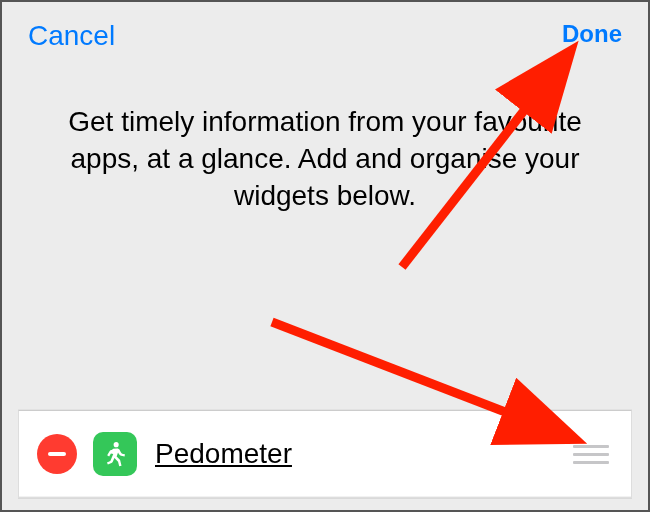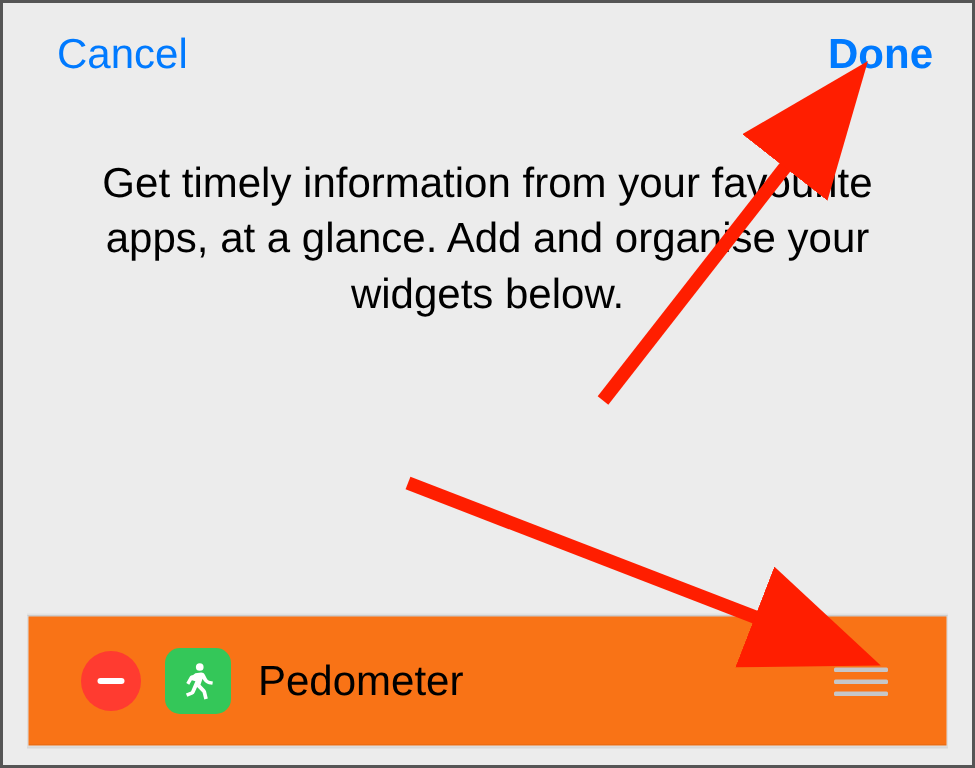--- a/index.html
+++ b/index.html
@@ -16,31 +16,31 @@
       height: 512px;
       border: 2px solid #555;
       background: #ececec;
       position: relative;
       overflow: hidden;
     }
     .navbar {
       display: flex;
       justify-content: space-between;
       align-items: flex-start;
-      padding: 18px 26px 0 36px;
+      padding: 18px 26px 0 26px;
     }
     .nav-left {
       color: #007aff;
       font-size: 28px;
       font-weight: 400;
       cursor: pointer;
     }
     .nav-right {
       color: #007aff;
-      font-size: 28px;
+      font-size: 24px;
       font-weight: 600;
       cursor: pointer;
       text-align: center;
     }
     .hero {
       text-align: center;
       margin-top: 52px;
       padding: 0 40px;
     }
     .hero-title {
@@ -56,25 +56,26 @@
       color: #000;
       font-weight: 400;
     }
     .list-outer {
       position: absolute;
       left: 16px;
       right: 16px;
       bottom: 12px;
     }
     .list-card {
-      background: #f97316;
+      background: #ffffff;
       border: 1px solid #ddd;
       border-top: 1px solid #ccc;
       box-shadow: 0 1px 0 rgba(0,0,0,.08), 0 -1px 0 rgba(0,0,0,.04), inset 0 -1px 0 rgba(0,0,0,.05);
-      padding: 10px 17px;
+      padding: 10px 0;
+      text-decoration: underline;
     }
     .row {
       display: flex;
       align-items: center;
       padding: 10px 18px;
       height: 66px;
     }
     .remove-btn {
       width: 40px;
       height: 40px;

